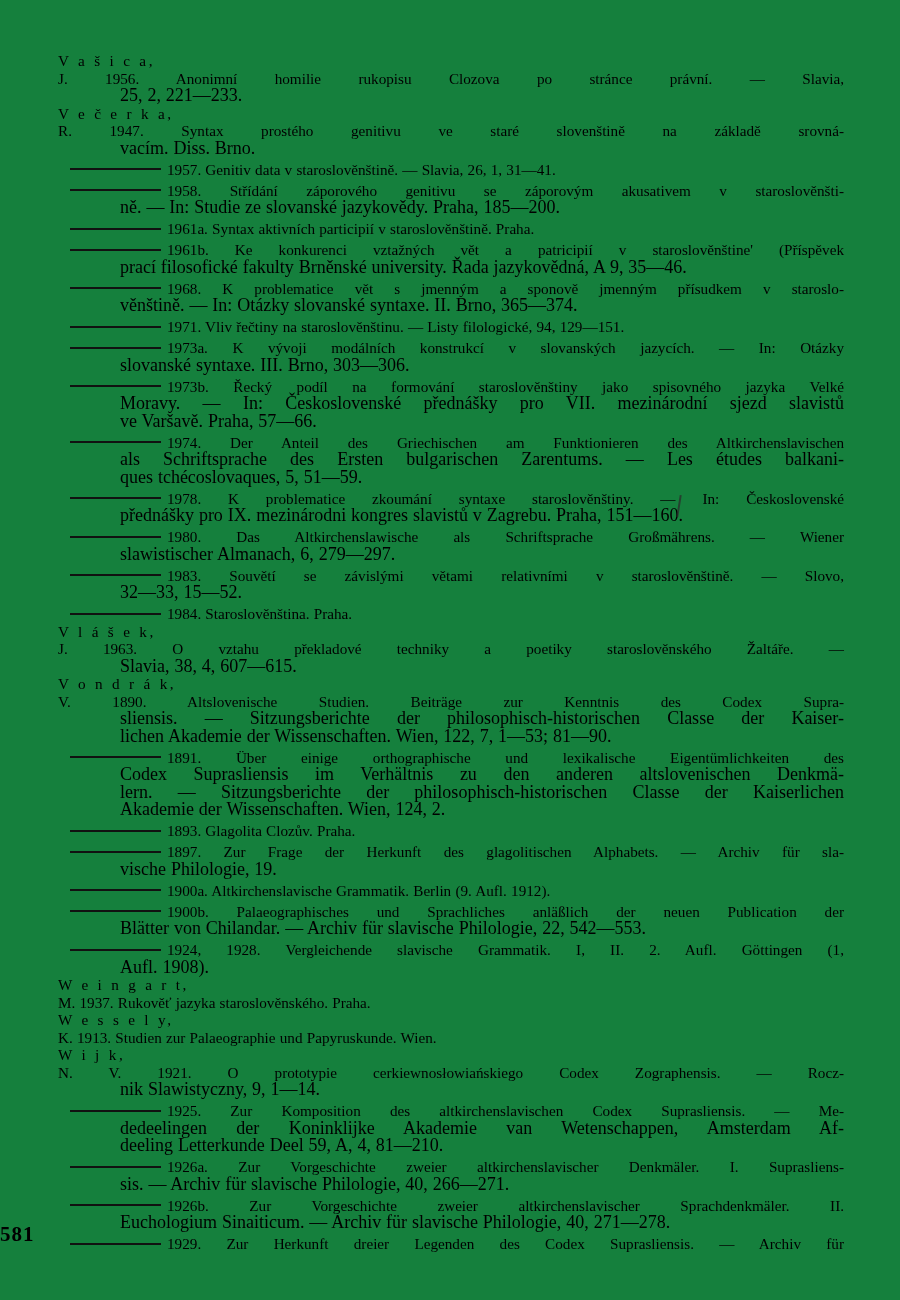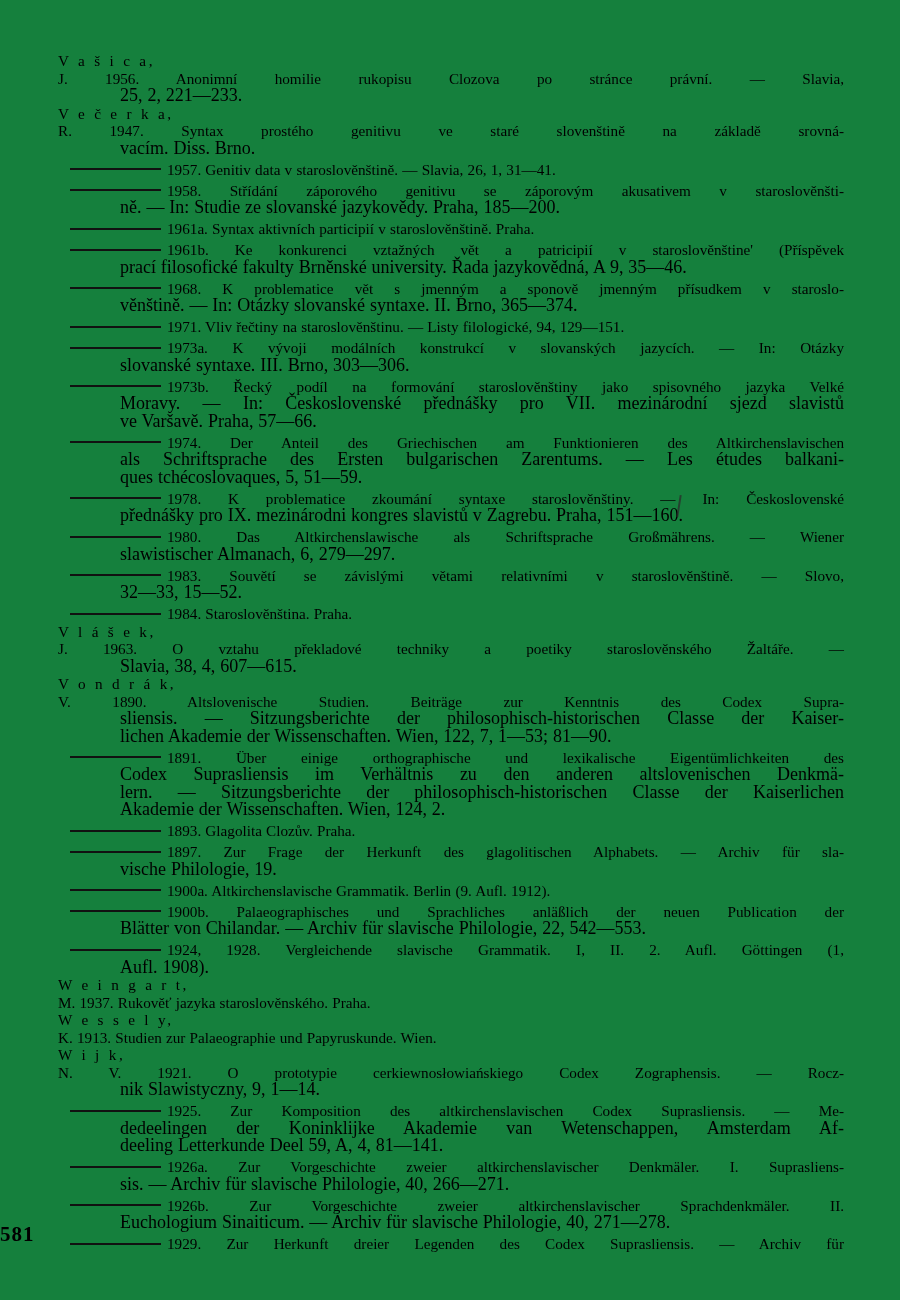--- a/index.html
+++ b/index.html
@@ -389,21 +389,21 @@
         <div class="entry-head">
           <span class="marker rule"></span>
           <div class="headline">
             <span class="j">1925. Zur Komposition des altkirchenslavischen Codex Suprasliensis. — Me-</span>
           </div>
         </div>
         <div class="cont">
           <span class="j">dedeelingen der Koninklijke Akademie van Wetenschappen, Amsterdam Af-</span>
         </div>
         <div class="cont">
-          <span class="j nolast">deeling Letterkunde Deel 59, A, 4, 81—141.</span>
+          <span class="j nolast">deeling Letterkunde Deel 59, A, 4, 81—210.</span>
         </div>
       </div>
       <div class="entry">
         <div class="entry-head">
           <span class="marker rule"></span>
           <div class="headline">
             <span class="j">1926a. Zur Vorgeschichte zweier altkirchenslavischer Denkmäler. I. Suprasliens-</span>
           </div>
         </div>
         <div class="cont">

